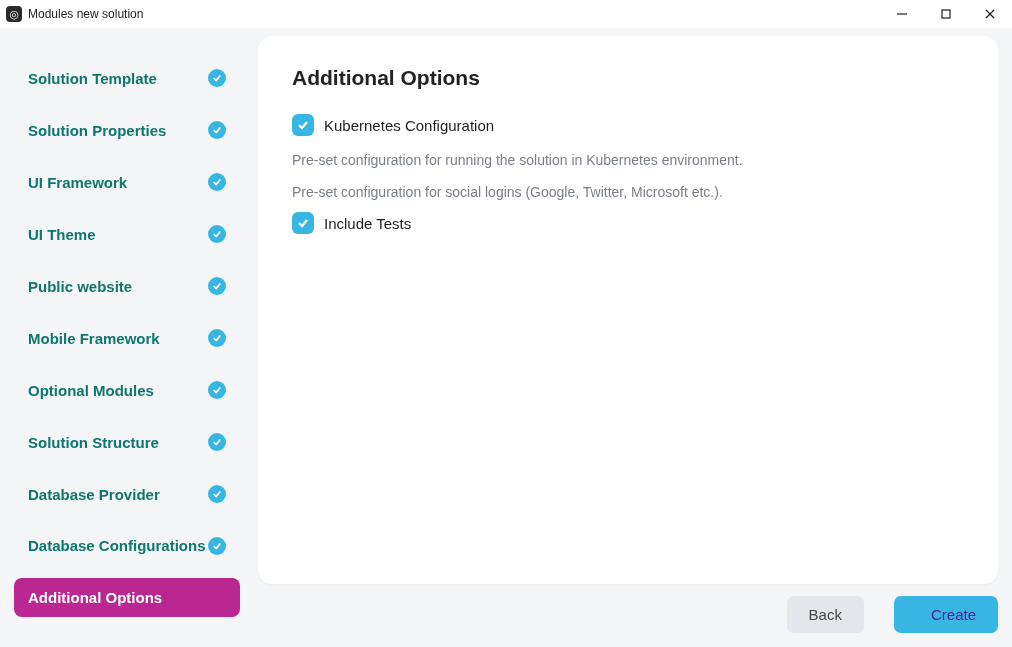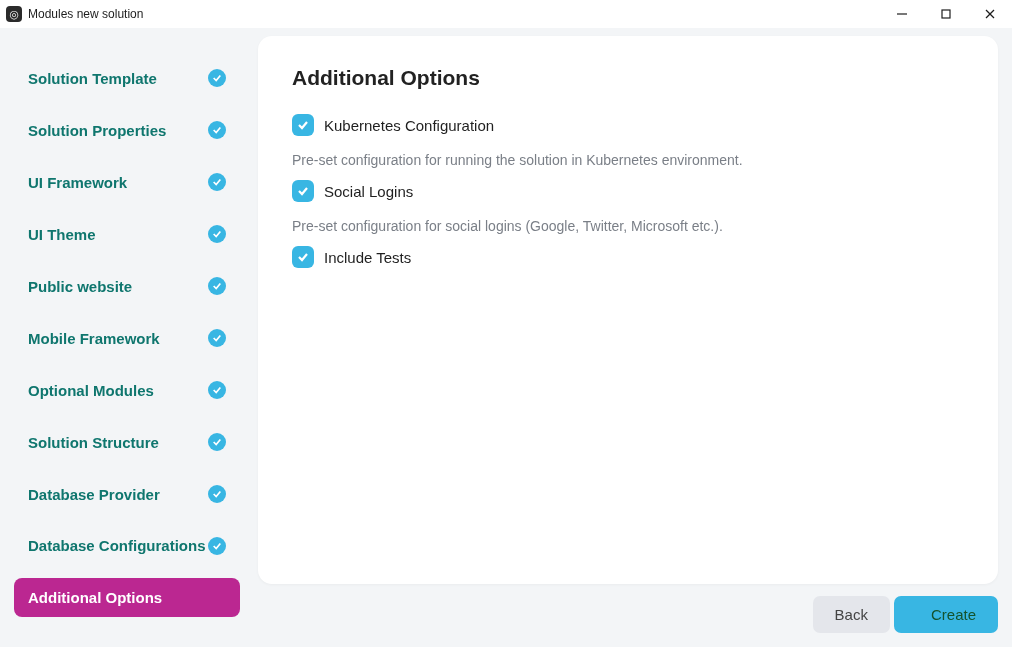--- a/index.html
+++ b/index.html
@@ -27,24 +27,24 @@
     .panel { flex:1; background:#fff; border-radius:14px; padding:30px 34px 34px 34px; overflow:auto; box-shadow:0 1px 3px rgba(0,0,0,.04); }
     .panel h2 { font-size:21px; font-weight:700; color:#222; margin-bottom:24px; }
 
     .opt-row { margin-bottom:12px; }
     .opt-head { display:flex; align-items:center; gap:10px; }
     .cbx { width:22px; height:22px; border-radius:6px; background:#38b6e3; display:flex; align-items:center; justify-content:center; color:#fff; cursor:pointer; flex-shrink:0; }
     .cbx svg { width:14px; height:14px; }
     .opt-title { font-size:15px; color:#1f1f1f; }
     .opt-desc { font-size:14px; color:#7a7f87; margin-top:16px; }
 
-    .footer { display:flex; justify-content:flex-end; gap:4px; padding-top:12px; }
+    .footer { display:flex; justify-content:flex-end; gap:30px; padding-top:12px; }
     .btn { padding:10px 22px; border:0; border-radius:7px; font-size:15px; cursor:pointer; }
     .btn-back { background:#e4e6eb; color:#444; }
-    .btn-create { background:#38b6e3; color:#14532d;padding-left:37px; }
+    .btn-create { background:#38b6e3; color:#4c1d95;padding-left:37px; }
   </style>
 </head>
 <body>
 
 <div class="titlebar">
   <span class="app-icon">◎</span>
   <span class="title">Modules new solution</span>
   <div class="win-controls">
     <div class="win-btn">
       <svg viewBox="0 0 10 10">
@@ -164,28 +164,20 @@
             <svg viewBox="0 0 14 14">
                 <polyline points="3,7 6,10 11,4" fill="none" stroke="currentColor" stroke-width="2.2"></polyline>
               </svg>
           </div>
           <span class="opt-title">Kubernetes Configuration</span>
         </div>
         <div class="opt-desc">Pre-set configuration for running the solution in Kubernetes environment.</div>
       </div>
 
       <div class="opt-row">
-        <div class="opt-head">
-          <div class="cbx">
-            <svg viewBox="0 0 14 14">
-                <polyline points="3,7 6,10 11,4" fill="none" stroke="currentColor" stroke-width="2.2"></polyline>
-              </svg>
-          </div>
-          <span class="opt-title">Social Logins</span>
-        </div>
         <div class="opt-desc">Pre-set configuration for social logins (Google, Twitter, Microsoft etc.).</div>
       </div>
 
       <div class="opt-row">
         <div class="opt-head">
           <div class="cbx">
             <svg viewBox="0 0 14 14">
                 <polyline points="3,7 6,10 11,4" fill="none" stroke="currentColor" stroke-width="2.2"></polyline>
               </svg>
           </div>

